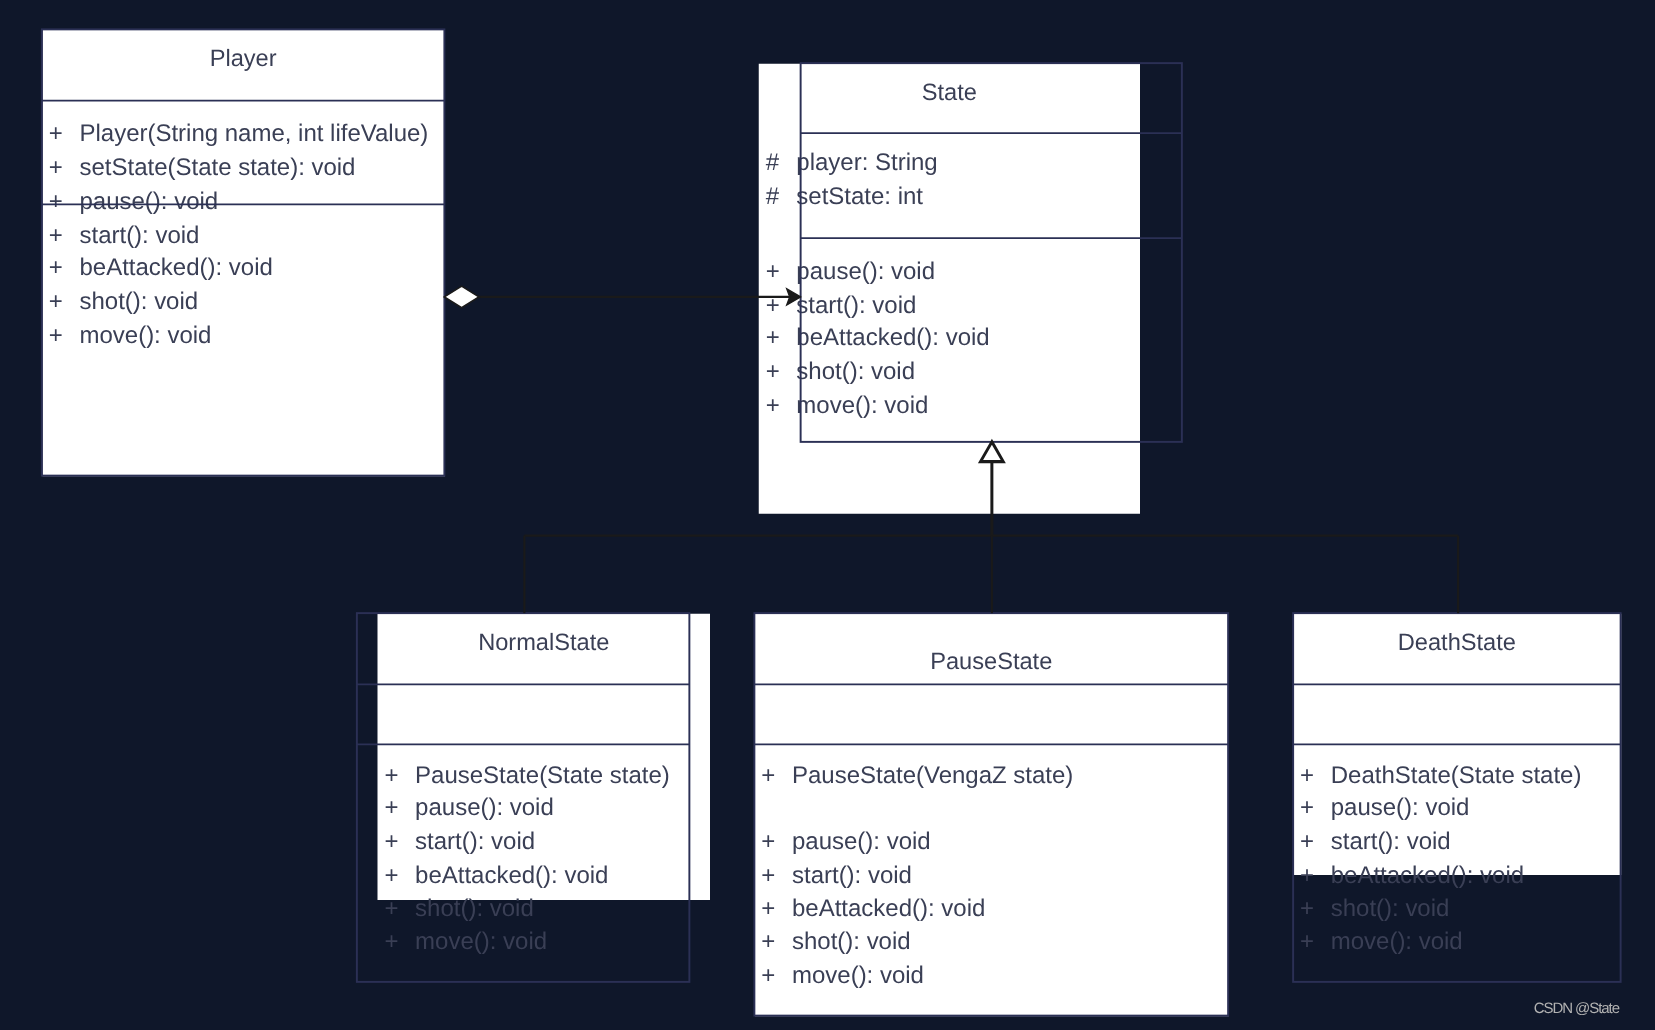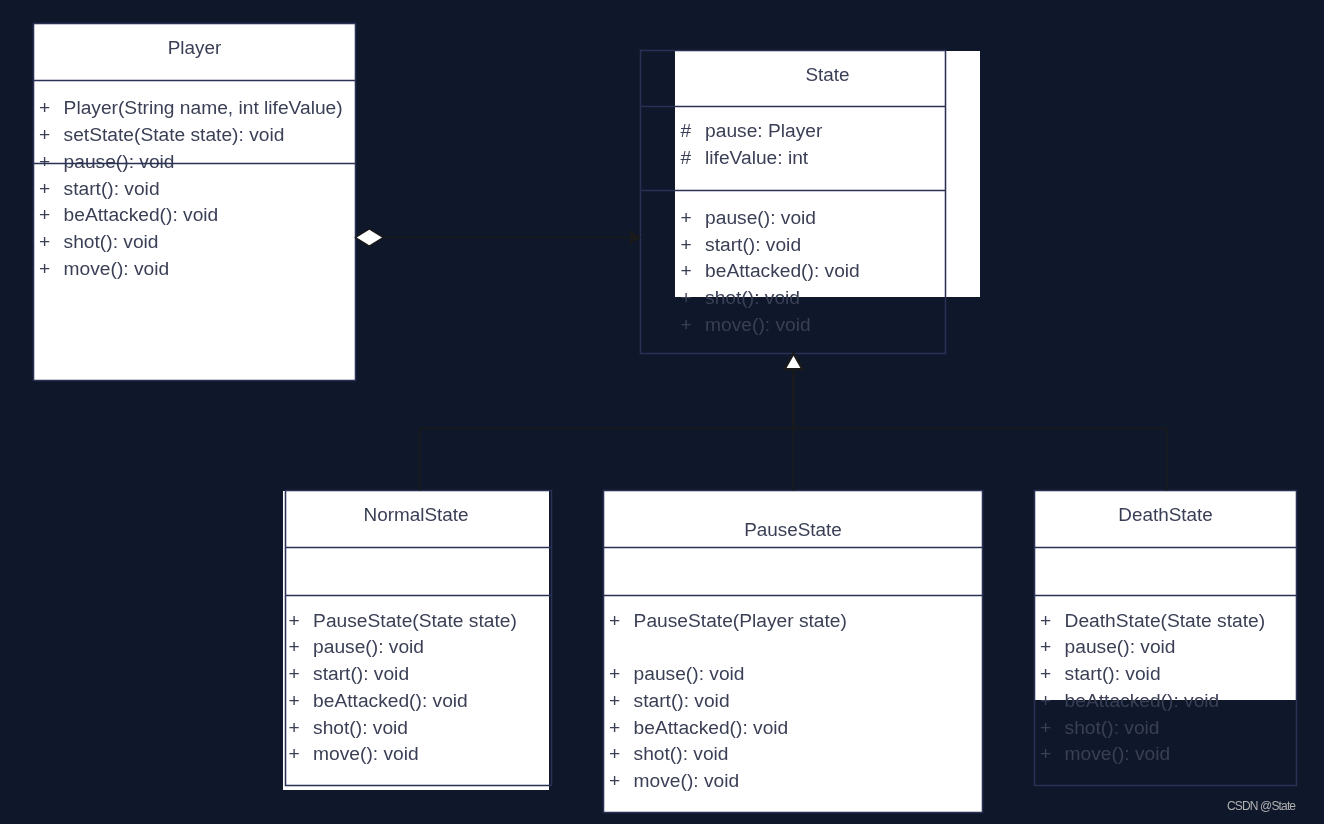--- a/index.html
+++ b/index.html
@@ -55,51 +55,51 @@
         <span class="vis" style="width:24.5px">+</span><span class="mem">beAttacked(): void</span>
       </div>
       <div class="member-row" style="top:151.55px">
         <span class="vis" style="width:24.5px">+</span><span class="mem">shot(): void</span>
       </div>
       <div class="member-row" style="top:178.3px">
         <span class="vis" style="width:24.5px">+</span><span class="mem">move(): void</span>
       </div>
     </div>
   </div>
-  <div class="uml-class" style="left:675px;top:50.5px;width:305px;height:246px">
+  <div class="uml-class" style="left:607px;top:50.5px;width:305px;height:360px">
     <div class="cls-header" style="height:56px">
       <div class="cls-title" style="top:15.6px">State</div>
     </div>
     <div class="cls-attrs" style="height:84px">
       <div class="member-row" style="top:14.5px">
-        <span class="vis" style="width:24.5px">#</span><span class="mem">pause: Player</span>
+        <span class="vis" style="width:24.5px">#</span><span class="mem">player: String</span>
       </div>
       <div class="member-row" style="top:41.25px">
-        <span class="vis" style="width:24.5px">#</span><span class="mem">lifeValue: int</span>
+        <span class="vis" style="width:24.5px">#</span><span class="mem">setState: int</span>
       </div>
     </div>
     <div class="cls-methods" style="height:163px">
       <div class="member-row" style="top:17.3px">
         <span class="vis" style="width:24.5px">+</span><span class="mem">pause(): void</span>
       </div>
       <div class="member-row" style="top:44.05px">
         <span class="vis" style="width:24.5px">+</span><span class="mem">start(): void</span>
       </div>
       <div class="member-row" style="top:70.8px">
         <span class="vis" style="width:24.5px">+</span><span class="mem">beAttacked(): void</span>
       </div>
       <div class="member-row" style="top:97.55px">
         <span class="vis" style="width:24.5px">+</span><span class="mem">shot(): void</span>
       </div>
       <div class="member-row" style="top:124.3px">
         <span class="vis" style="width:24.5px">+</span><span class="mem">move(): void</span>
       </div>
     </div>
   </div>
-  <div class="uml-class" style="left:283px;top:490.5px;width:266px;height:299px">
+  <div class="uml-class" style="left:302px;top:490.5px;width:266px;height:229px">
     <div class="cls-header" style="height:57px">
       <div class="cls-title" style="top:15.1px">NormalState</div>
     </div>
     <div class="cls-attrs" style="height:48px">
     </div>
     <div class="cls-methods" style="height:190px">
       <div class="member-row" style="top:15px">
         <span class="vis" style="width:24.5px">+</span><span class="mem">PauseState(State state)</span>
       </div>
       <div class="member-row" style="top:41.75px">
@@ -120,21 +120,21 @@
     </div>
   </div>
   <div class="uml-class" style="left:603.5px;top:490.5px;width:379px;height:322px">
     <div class="cls-header" style="height:57px">
       <div class="cls-title" style="top:30px">PauseState</div>
     </div>
     <div class="cls-attrs" style="height:48px">
     </div>
     <div class="cls-methods" style="height:217px">
       <div class="member-row" style="top:15px">
-        <span class="vis" style="width:24.5px">+</span><span class="mem">PauseState(Player state)</span>
+        <span class="vis" style="width:24.5px">+</span><span class="mem">PauseState(VengaZ state)</span>
       </div>
       <div class="member-row" style="top:68.5px">
         <span class="vis" style="width:24.5px">+</span><span class="mem">pause(): void</span>
       </div>
       <div class="member-row" style="top:95.25px">
         <span class="vis" style="width:24.5px">+</span><span class="mem">start(): void</span>
       </div>
       <div class="member-row" style="top:122px">
         <span class="vis" style="width:24.5px">+</span><span class="mem">beAttacked(): void</span>
       </div>

